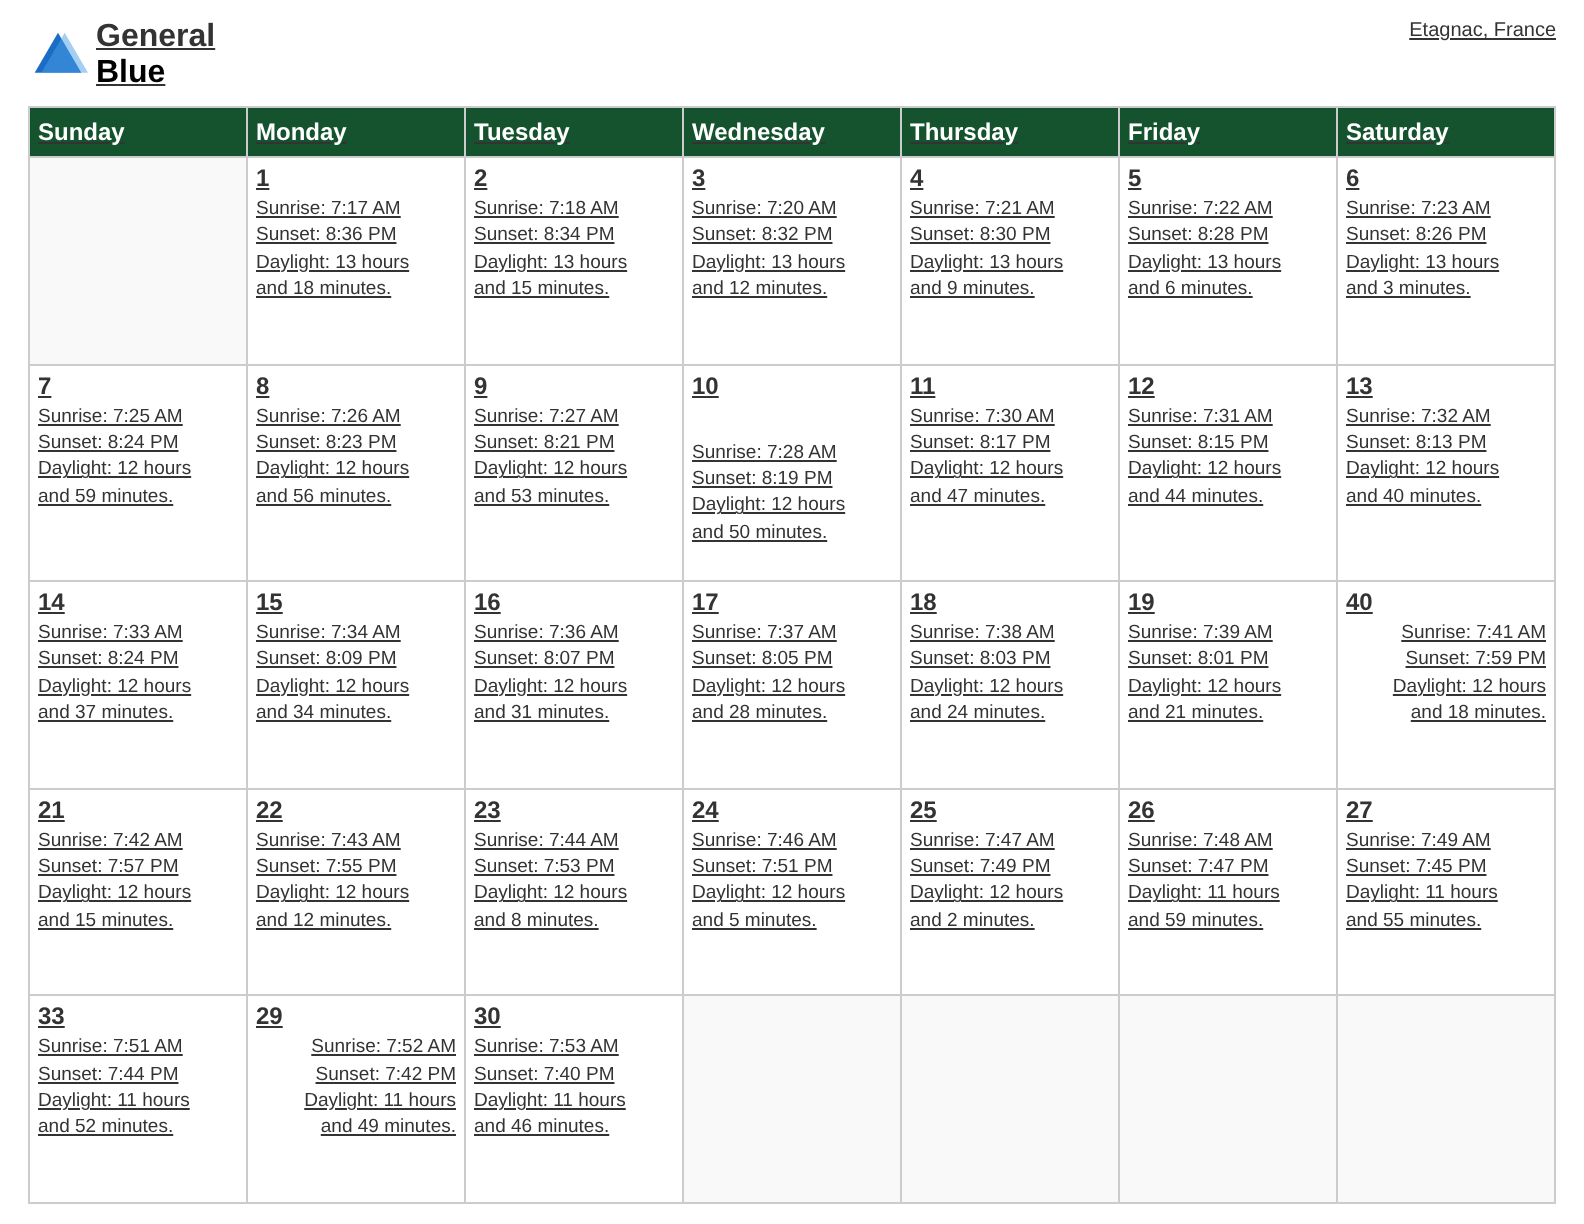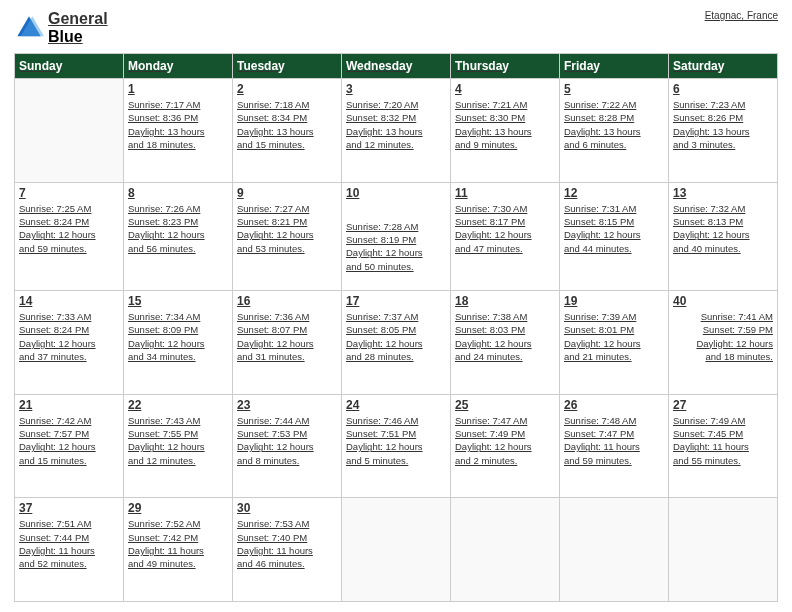--- a/index.html
+++ b/index.html
@@ -326,29 +326,29 @@
           <td>
             <span class="day-number">27</span>
             <div class="day-info" style="white-space: pre-line;">Sunrise: 7:49 AM
 Sunset: 7:45 PM
 Daylight: 11 hours
 and 55 minutes.</div>
           </td>
         </tr>
         <tr>
           <td>
-            <span class="day-number">37</span>
+            <span class="day-number">33</span>
             <div class="day-info" style="white-space: pre-line;">Sunrise: 7:51 AM
 Sunset: 7:44 PM
 Daylight: 11 hours
 and 52 minutes.</div>
           </td>
           <td>
             <span class="day-number">29</span>
-            <div class="day-info" style="white-space: pre-line;">Sunrise: 7:52 AM
+            <div class="day-info" style="white-space: pre-line; text-align: right;">Sunrise: 7:52 AM
 Sunset: 7:42 PM
 Daylight: 11 hours
 and 49 minutes.</div>
           </td>
           <td>
             <span class="day-number">30</span>
             <div class="day-info" style="white-space: pre-line;">Sunrise: 7:53 AM
 Sunset: 7:40 PM
 Daylight: 11 hours
 and 46 minutes.</div>

